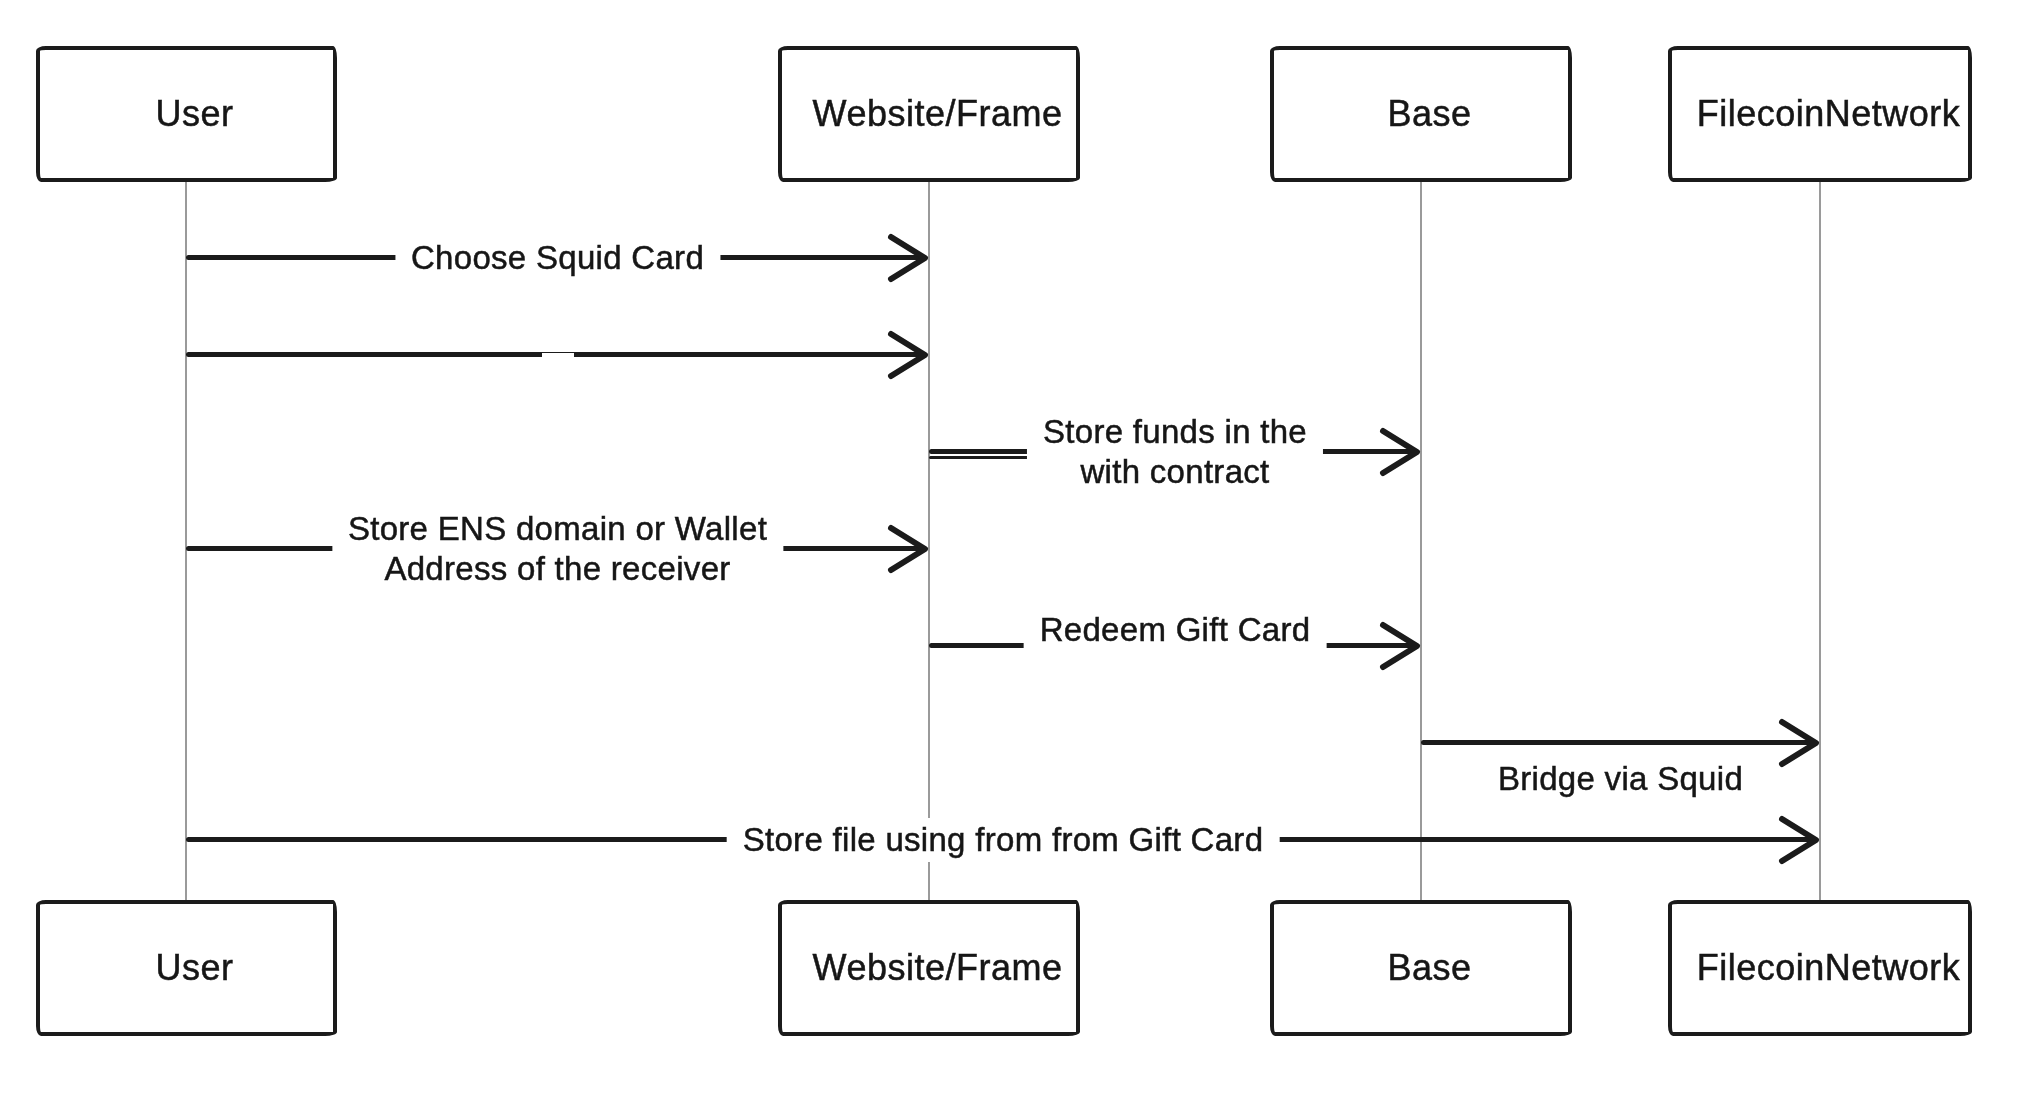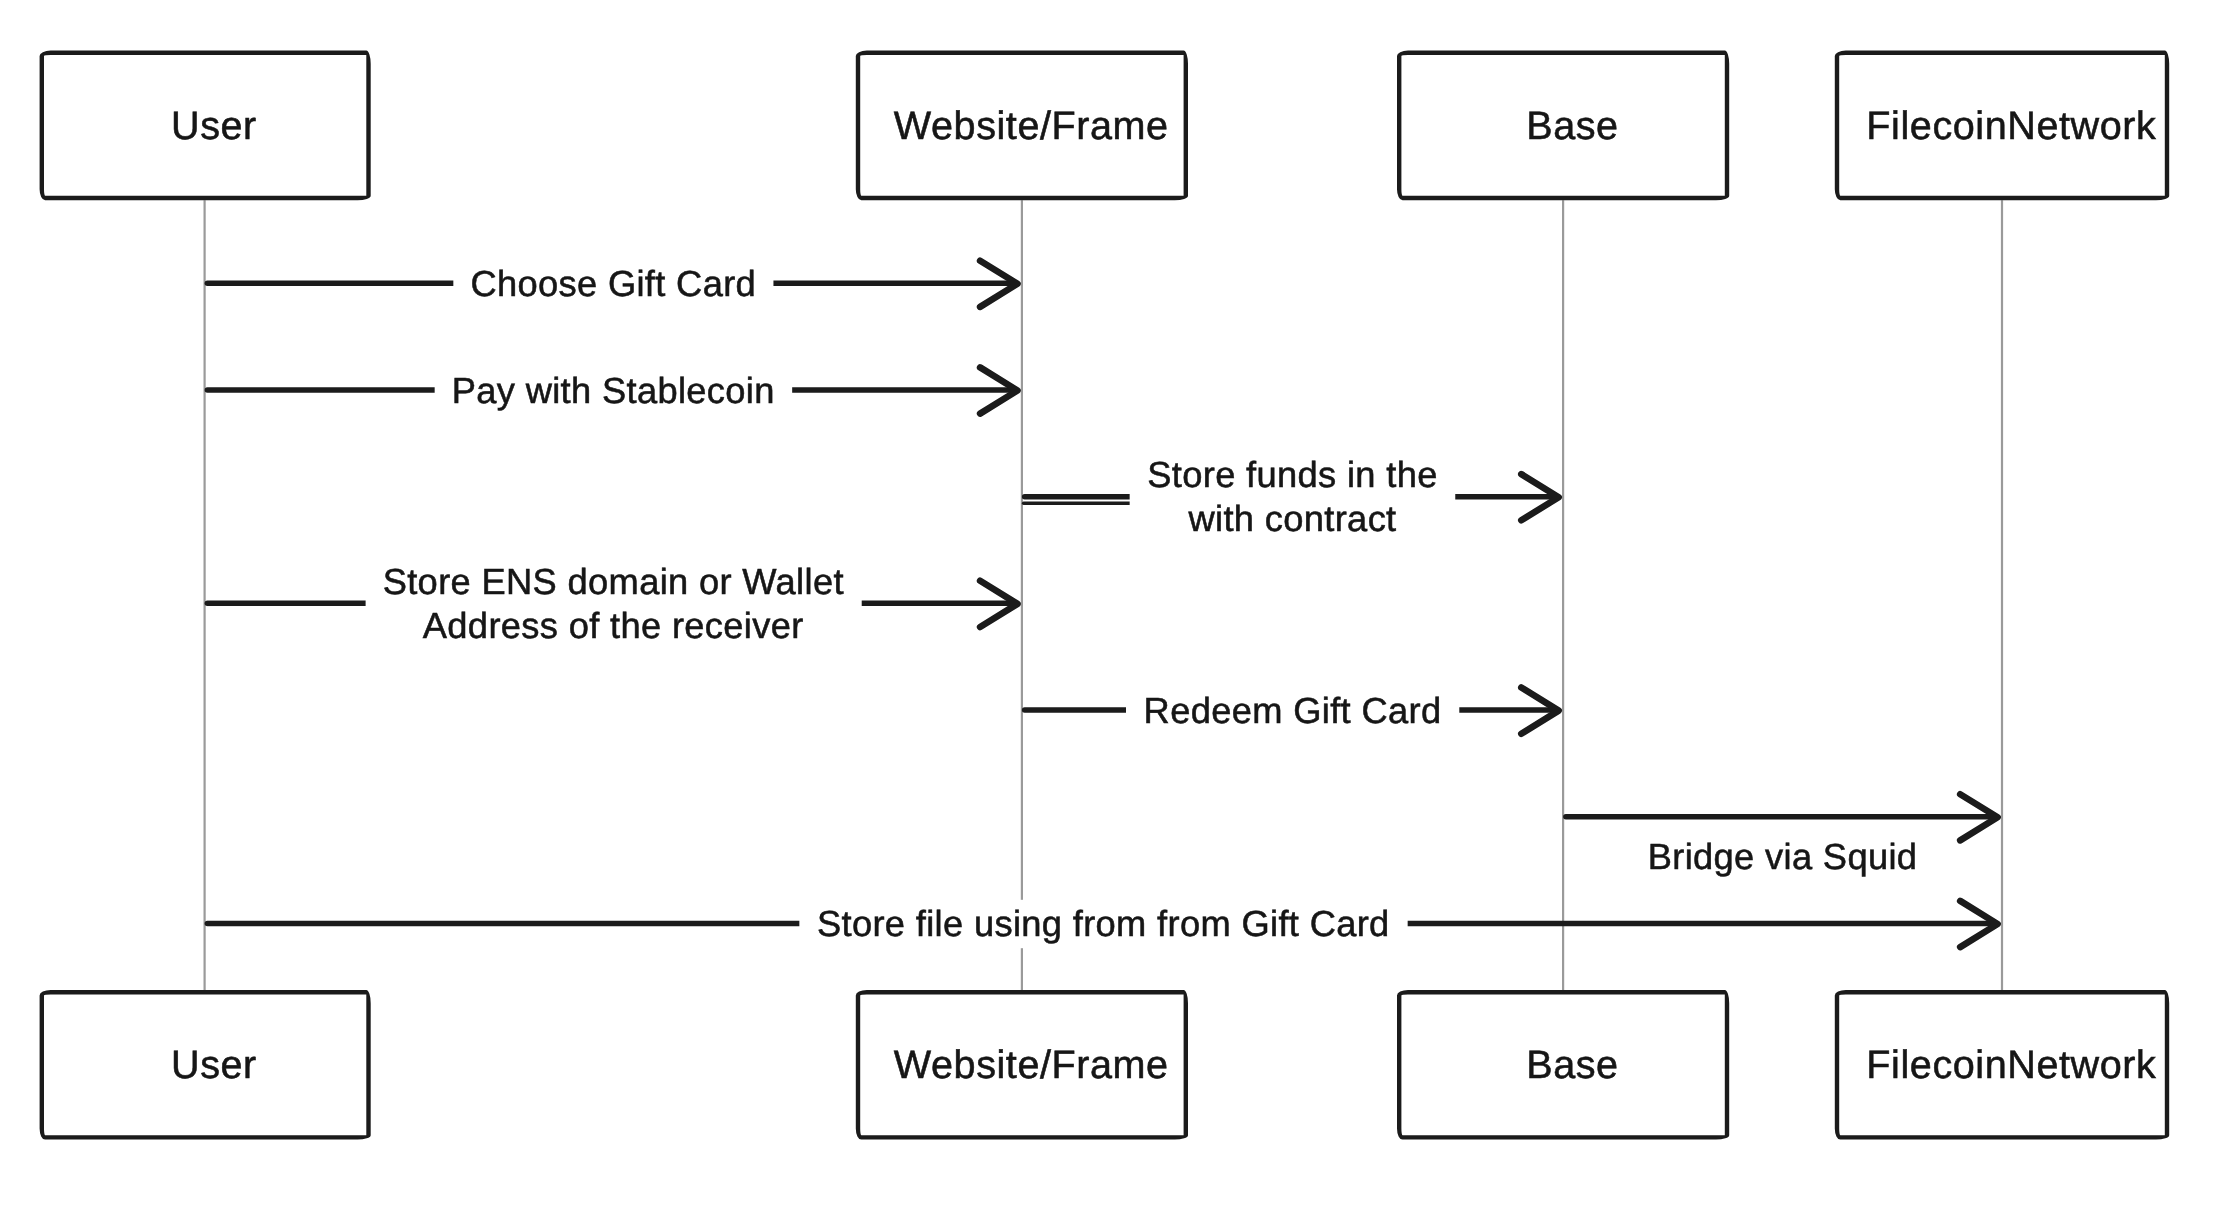--- a/index.html
+++ b/index.html
@@ -106,28 +106,27 @@
       <span class="actor-label">FilecoinNetwork</span>
     </div>
     <div class="actor-box" style="left: 1668px; top: 900px; width: 304px; height: 136px;">
       <span class="actor-label">FilecoinNetwork</span>
     </div>
     <div class="msg-line" style="left: 186px; top: 255px; width: 737px;"></div>
     <svg class="msg-arrowhead" width="44" height="52" viewBox="0 0 44 52" style="left: 887px; top: 232px;">
       <path d="M4 5 L38 26 L4 47"></path>
     </svg>
     <div class="msg-label" style="left: 557.5px; top: 258px;">
-      <div>Choose Gift Card</div>
+      <div>Choose Squid Card</div>
     </div>
     <div class="msg-line" style="left: 186px; top: 352px; width: 737px;"></div>
     <svg class="msg-arrowhead" width="44" height="52" viewBox="0 0 44 52" style="left: 887px; top: 329px;">
       <path d="M4 5 L38 26 L4 47"></path>
     </svg>
     <div class="msg-label" style="left: 557.5px; top: 355px;">
-      <div>Pay with Stablecoin</div>
     </div>
     <div class="msg-line" style="left: 929px; top: 449px; width: 486px;"></div>
     <div class="msg-overdraw" style="left: 929px; top: 456px; width: 150px;"></div>
     <svg class="msg-arrowhead" width="44" height="52" viewBox="0 0 44 52" style="left: 1379px; top: 426px;">
       <path d="M4 5 L38 26 L4 47"></path>
     </svg>
     <div class="msg-label" style="left: 1175px; top: 452px;">
       <div>Store funds in the</div>
       <div>with contract</div>
     </div>
@@ -136,21 +135,21 @@
       <path d="M4 5 L38 26 L4 47"></path>
     </svg>
     <div class="msg-label" style="left: 557.5px; top: 549px;">
       <div>Store ENS domain or Wallet</div>
       <div>Address of the receiver</div>
     </div>
     <div class="msg-line" style="left: 929px; top: 643px; width: 486px;"></div>
     <svg class="msg-arrowhead" width="44" height="52" viewBox="0 0 44 52" style="left: 1379px; top: 620px;">
       <path d="M4 5 L38 26 L4 47"></path>
     </svg>
-    <div class="msg-label" style="left: 1175px; top: 646px;">
+    <div class="msg-label" style="left: 1175px; top: 630px;">
       <div>Redeem Gift Card</div>
     </div>
     <div class="msg-line" style="left: 1421px; top: 740px; width: 393px;"></div>
     <svg class="msg-arrowhead" width="44" height="52" viewBox="0 0 44 52" style="left: 1778px; top: 717px;">
       <path d="M4 5 L38 26 L4 47"></path>
     </svg>
     <div class="msg-label" style="left: 1620.5px; top: 743px; margin-top: 36px;">
       <div>Bridge via Squid</div>
     </div>
     <div class="msg-line" style="left: 186px; top: 837px; width: 1628px;"></div>

